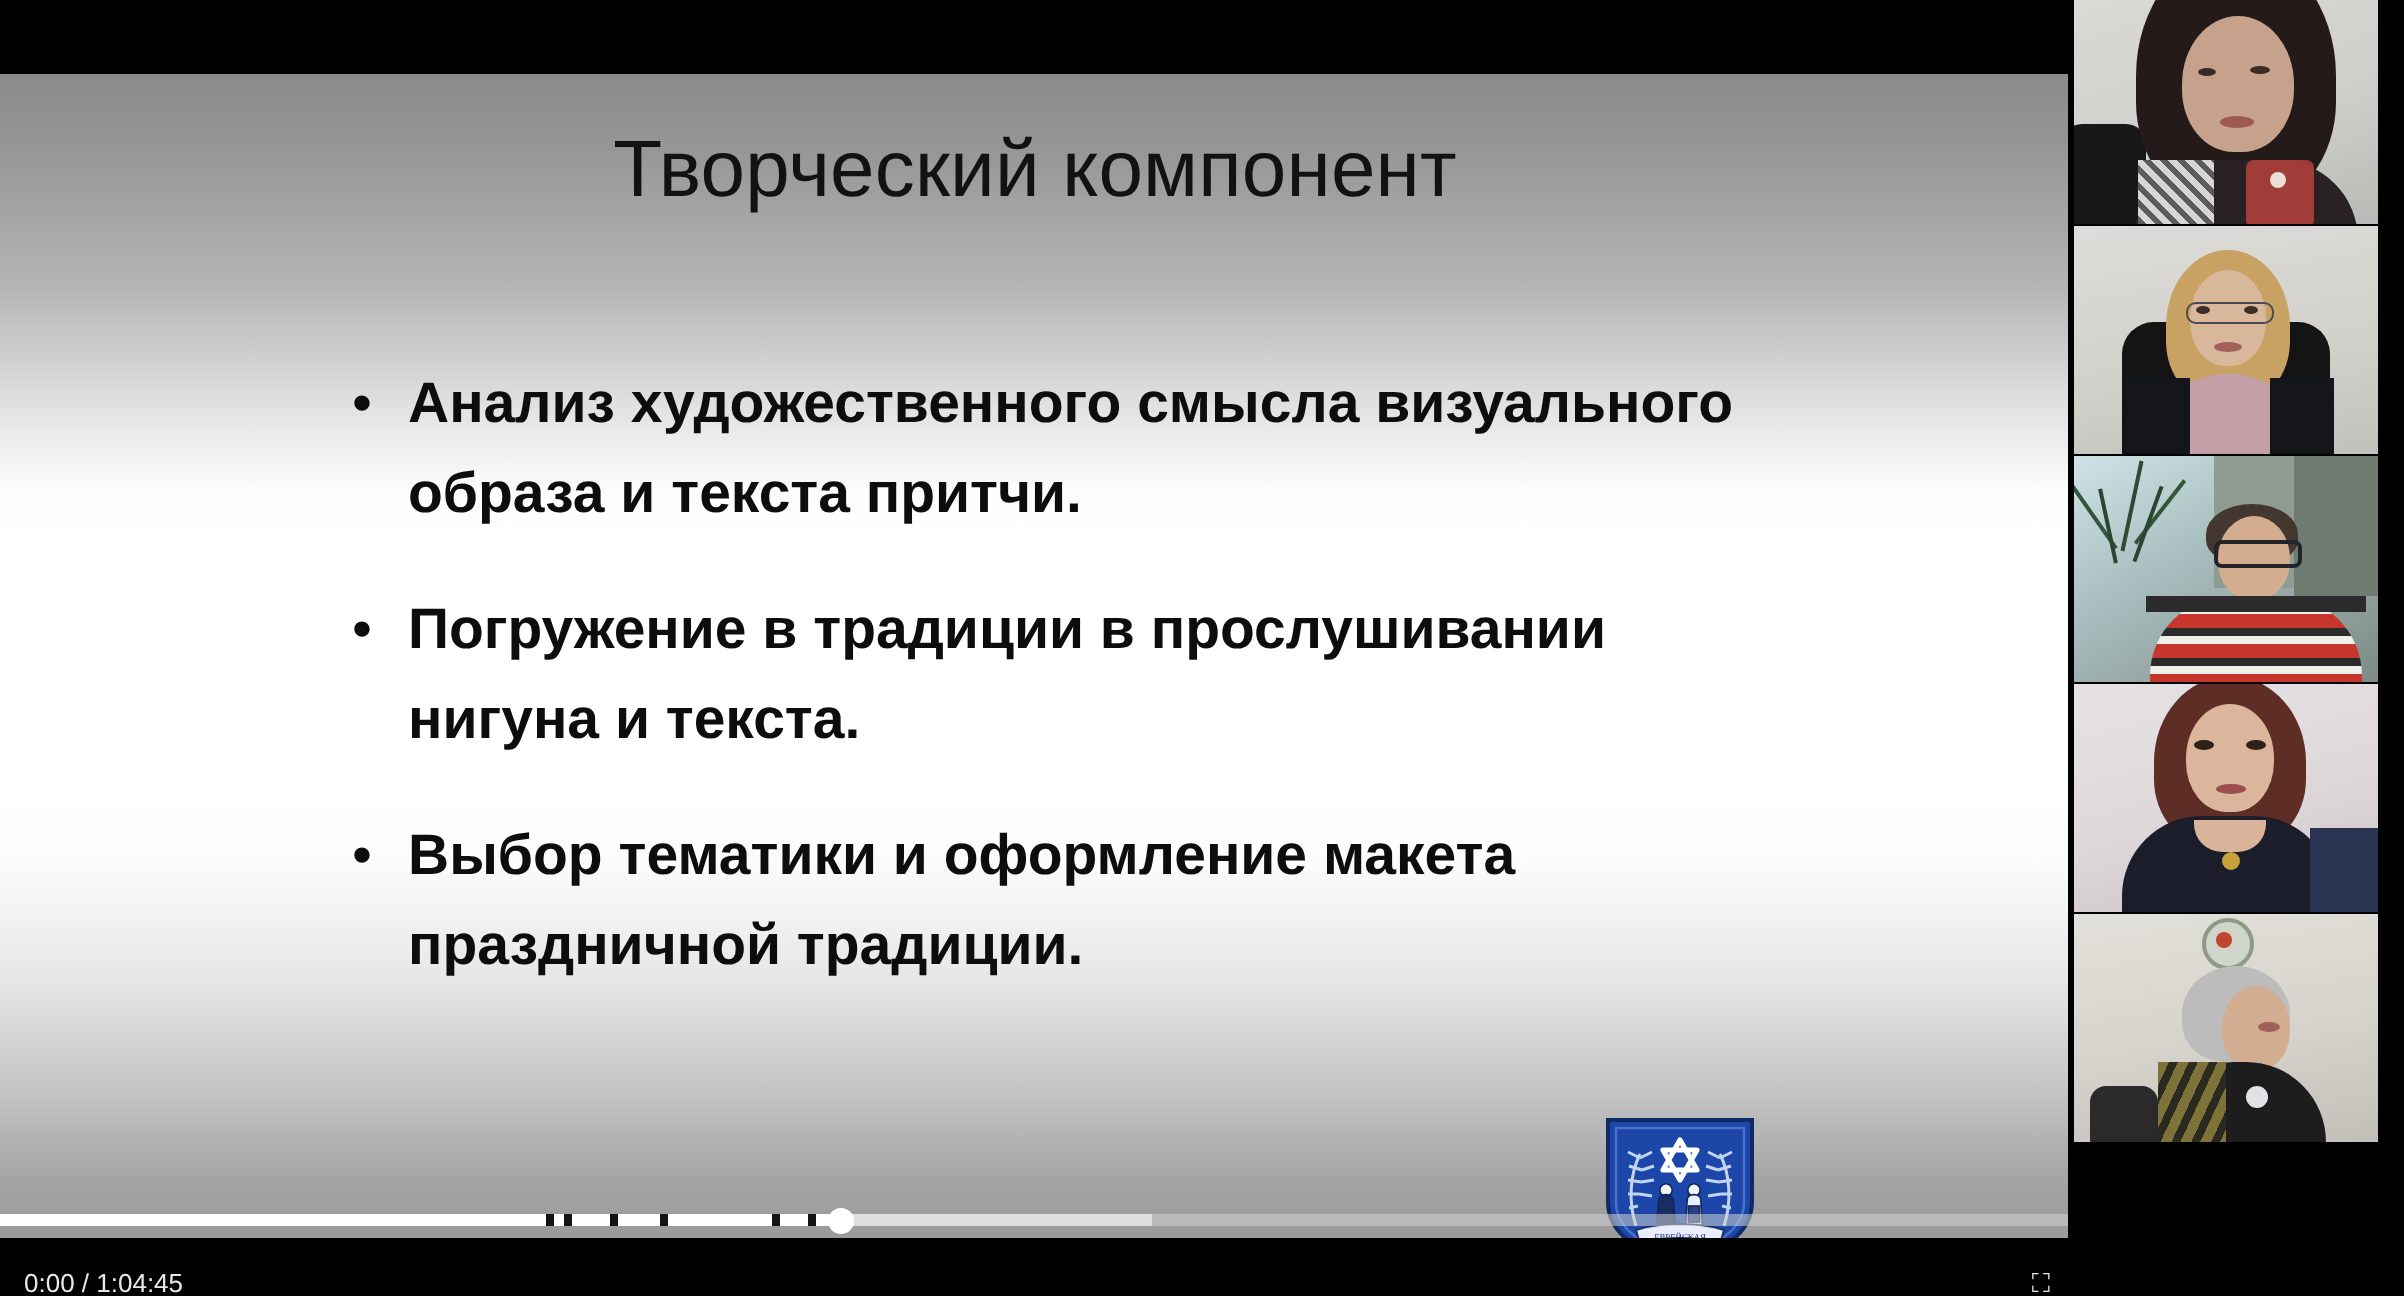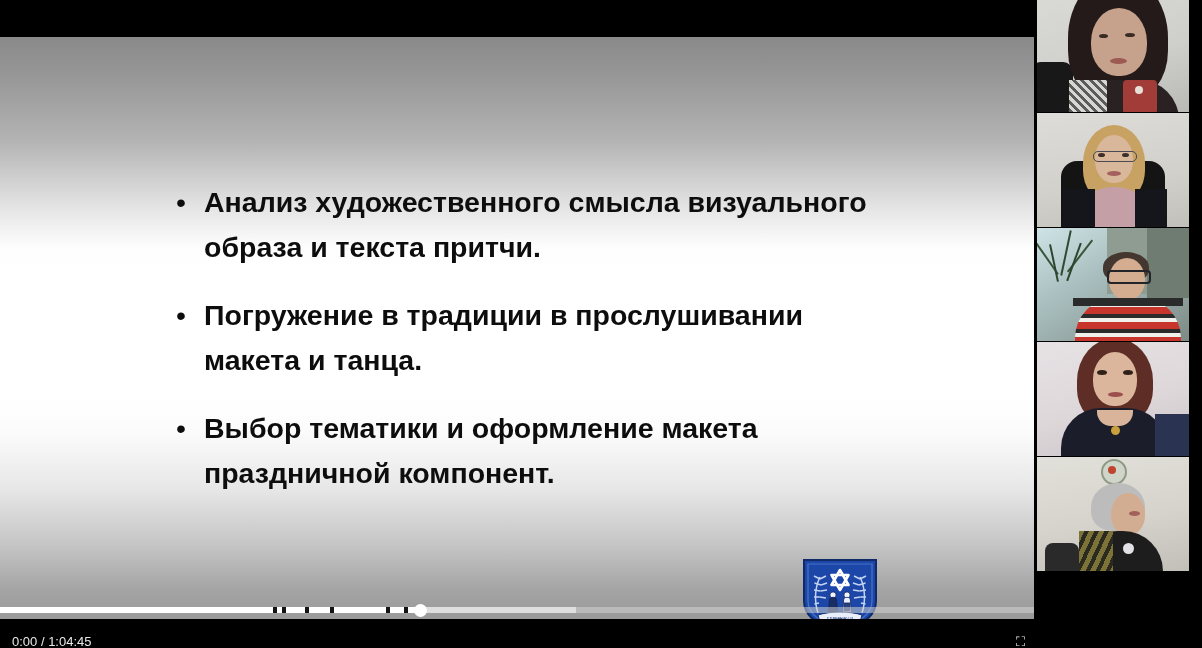--- a/index.html
+++ b/index.html
@@ -222,33 +222,34 @@
 </style>
 </head>
 <body>
 
 <div id="app">
 
   <div id="share-region">
 
     <div id="slide">
 
+      <div id="slide-title">Творческий компонент</div>
 
       <ul id="bullet-list">
         <li>
           <span class="bullet-dot">•</span>
           <span class="bullet-text">Анализ художественного смысла визуального образа и текста притчи.</span>
         </li>
         <li>
           <span class="bullet-dot">•</span>
-          <span class="bullet-text">Погружение в традиции в прослушивании макета и танца.</span>
+          <span class="bullet-text">Погружение в традиции в прослушивании нигуна и текста.</span>
         </li>
         <li>
           <span class="bullet-dot">•</span>
-          <span class="bullet-text">Выбор тематики и оформление макета праздничной компонент.</span>
+          <span class="bullet-text">Выбор тематики и оформление макета праздничной традиции.</span>
         </li>
       </ul>
 
       <svg id="emblem" viewBox="0 0 80 76">
         <path d="M4 3 H76 V44 C76 60 60 70 40 74 C20 70 4 60 4 44 Z" fill="#1c47a8" stroke="#0f2a66" stroke-width="2"></path>
         <path d="M8 7 H72 V44 C72 58 57 67 40 70.5 C23 67 8 58 8 44 Z" fill="none" stroke="#5c82d4" stroke-width="1.2" opacity="0.75"></path>
 
         <g fill="none" stroke="#ffffff" stroke-width="2.6" stroke-linejoin="round">
           <polygon points="40,13 48.5,28 31.5,28"></polygon>
           <polygon points="40,33 31.5,18 48.5,18"></polygon>

